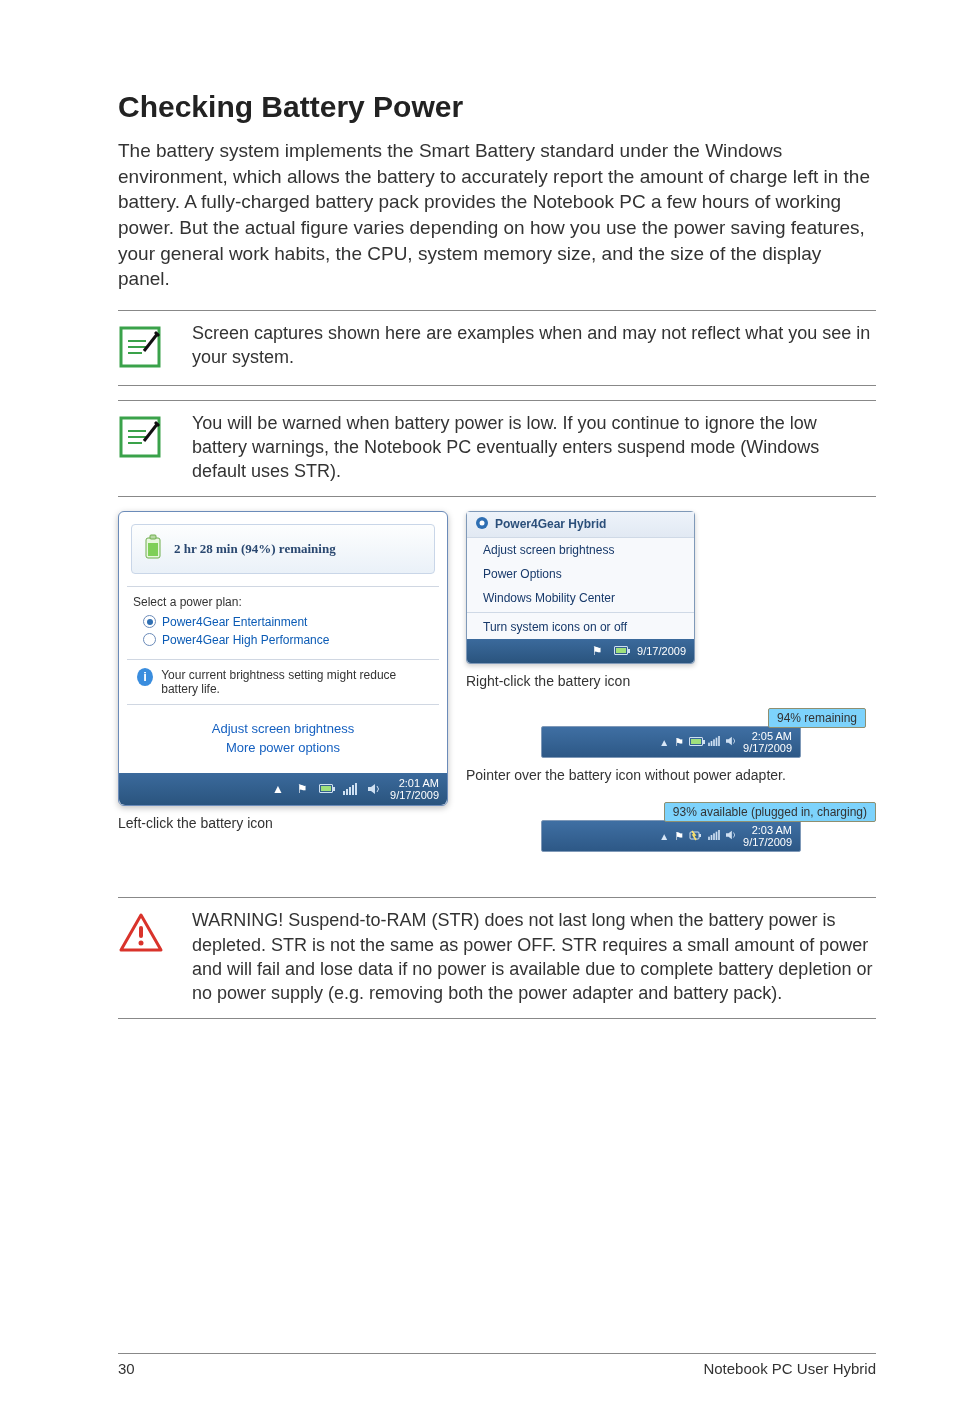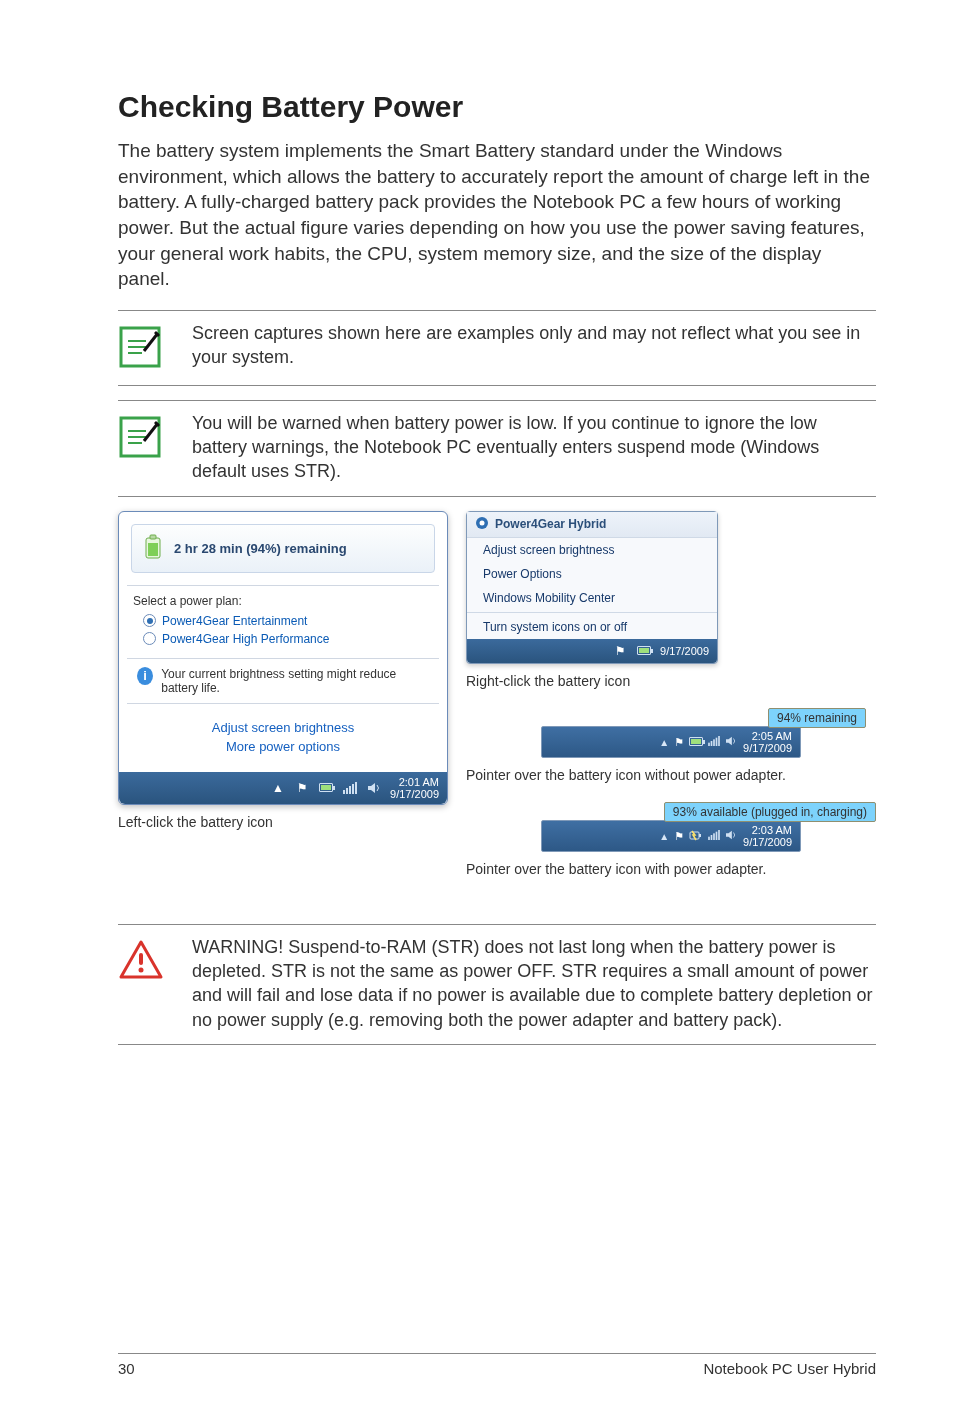--- a/index.html
+++ b/index.html
@@ -12,33 +12,33 @@
   .note-box .text-col { flex: 1; font-size: 18px; line-height: 1.35; }
   .warn-box { display:flex; gap:18px; border-top:1px solid #888; border-bottom:1px solid #888; padding:10px 0 12px 0; margin-top:27px; }
   .warn-box .icon-col { flex:0 0 56px; padding-top:4px; }
   .warn-box .text-col { flex:1; font-size:18px; line-height:1.35; }
   .figures { display:flex; gap:18px; margin-top:14px; }
   .fig-left { flex:0 0 330px; }
   .fig-right { flex:1; }
   .caption { font-size:14px; color:#333; margin-top:8px; line-height:1.3; }
   
   .popup { border:1px solid #6b8bb9; border-radius:6px; box-shadow:0 2px 6px rgba(0,0,0,0.25); background:#fff; font-size:12px; color:#222; }
-  .popup .status-bar { background:linear-gradient(#fdfefe,#eaf1f8); border:1px solid #c9d6e8; border-radius:4px; margin:12px; padding:8px 10px; display:flex; align-items:center; gap:10px; font-weight:600; color:#2a4870; font-size:13px; }
+  .popup .status-bar { background:linear-gradient(#fdfefe,#eaf1f8); border:1px solid #c9d6e8; border-radius:4px; margin:12px; padding:8px 10px; display:flex; align-items:center; gap:10px; font-weight:600; color:#2a4870; font-size:13px;font-family:Liberation Serif, serif; }
   .popup .sep { border-top:1px solid #d0d7e2; margin:0 8px; }
   .popup .section { padding:8px 14px; }
   .popup .plan-label { color:#333; margin-bottom:6px; }
   .popup label.radio { display:flex; align-items:center; gap:6px; color:#0b5bb5; margin:4px 0 4px 10px; }
   .popup .hint { display:flex; gap:8px; padding:8px 18px; color:#333; }
   .popup .links { text-align:center; padding:12px 0 14px; }
   .popup .links a { display:block; color:#1560c0; text-decoration:none; font-size:13px; margin:4px 0; }
   .tray { background:linear-gradient(#3b6a9c,#2a547e); color:#fff; display:flex; align-items:center; justify-content:flex-end; gap:8px; padding:4px 8px; font-size:11px; border-radius:0 0 6px 6px; }
   .tray .time { text-align:right; line-height:1.1; }
   .tray .icon { width:16px; height:16px; display:flex; align-items:center; justify-content:center; font-size:12px; }
   
-  .context-menu { border:1px solid #7f99b8; border-radius:4px; background:#f7f9fc; width:252px; box-shadow:0 2px 5px rgba(0,0,0,0.2); font-size:12px; }
+  .context-menu { border:1px solid #7f99b8; border-radius:4px; background:#f7f9fc; width:229px; box-shadow:0 2px 5px rgba(0,0,0,0.2); font-size:12px; }
   .context-menu .menu-title { display:flex; align-items:center; gap:6px; padding:4px 8px; background:linear-gradient(#eef3fa,#e1e9f3); border-bottom:1px solid #cfd9e6; color:#2b4f7a; font-weight:600; }
   .context-menu .item { padding:5px 16px; color:#17396a; }
   .context-menu .sep2 { border-top:1px solid #cfd9e6; margin:2px 0; }
   .tooltip { background:#7dd3fc; border:1px solid #8f8f70; padding:2px 8px; font-size:12px; color:#333; display:inline-block; border-radius:2px; }
   .mini-tray { background:linear-gradient(#3f6fa3,#2d5886); display:flex; align-items:center; justify-content:flex-end; gap:6px; padding:3px 8px; color:#fff; font-size:11px; border:1px solid #7f99b8; border-radius:2px; width:260px; }
   .mini-tray .time { text-align:right; line-height:1.1; }
   .mini-tray .tray-icons { display:flex; gap:5px; align-items:center; }
   .mini-tray .up { color:#d8e7f7; font-size:10px; }
   .right-block { margin-bottom:18px; }
   .right-block.center { text-align:center; }
@@ -62,21 +62,21 @@
     <div class="icon-col">
       <span>
         <svg width="44" height="44" viewBox="0 0 44 44">
             <rect x="3" y="3" width="38" height="38" fill="none" stroke="#3aa24a" stroke-width="3"></rect>
             <path d="M10 16 L28 16 M10 22 L28 22 M10 28 L24 28" stroke="#3aa24a" stroke-width="2"></path>
             <path d="M26 26 L40 8" stroke="#111" stroke-width="3"></path>
             <path d="M38 6 L42 10 L40 12 L36 8 Z" fill="#111"></path>
           </svg>
       </span>
     </div>
-    <div class="text-col">Screen captures shown here are examples only and may not reflect what you see in your system.</div>
+    <div class="text-col">Screen captures shown here are examples when and may not reflect what you see in your system.</div>
   </div>
 
   <div class="note-box">
     <div class="icon-col">
       <span>
         <svg width="44" height="44" viewBox="0 0 44 44">
             <rect x="3" y="3" width="38" height="38" fill="none" stroke="#3aa24a" stroke-width="3"></rect>
             <path d="M10 16 L28 16 M10 22 L28 22 M10 28 L24 28" stroke="#3aa24a" stroke-width="2"></path>
             <path d="M26 26 L40 8" stroke="#111" stroke-width="3"></path>
             <path d="M38 6 L42 10 L40 12 L36 8 Z" fill="#111"></path>
@@ -234,21 +234,20 @@
             <span><svg width="12" height="10" viewBox="0 0 14 12">
                   <path d="M1 4 H4 L8 1 V11 L4 8 H1 Z" fill="#cfe0f2"></path>
                   <path d="M10 3 Q13 6 10 9" stroke="#cfe0f2" fill="none"></path>
                 </svg></span>
           </div>
           <span class="time">
             <div>2:03 AM</div>
             <div>9/17/2009</div>
           </span>
         </div>
-        <div class="caption" style="text-align:left;">Pointer over the battery icon with power adapter.</div>
       </div>
     </div>
   </div>
 
   <div class="warn-box">
     <div class="icon-col">
       <span>
         <svg width="46" height="42" viewBox="0 0 46 42">
             <path d="M23 3 L43 38 L3 38 Z" fill="none" stroke="#d9332b" stroke-width="3" stroke-linejoin="round"></path>
             <rect x="21" y="14" width="4" height="12" rx="2" fill="#d9332b"></rect>

